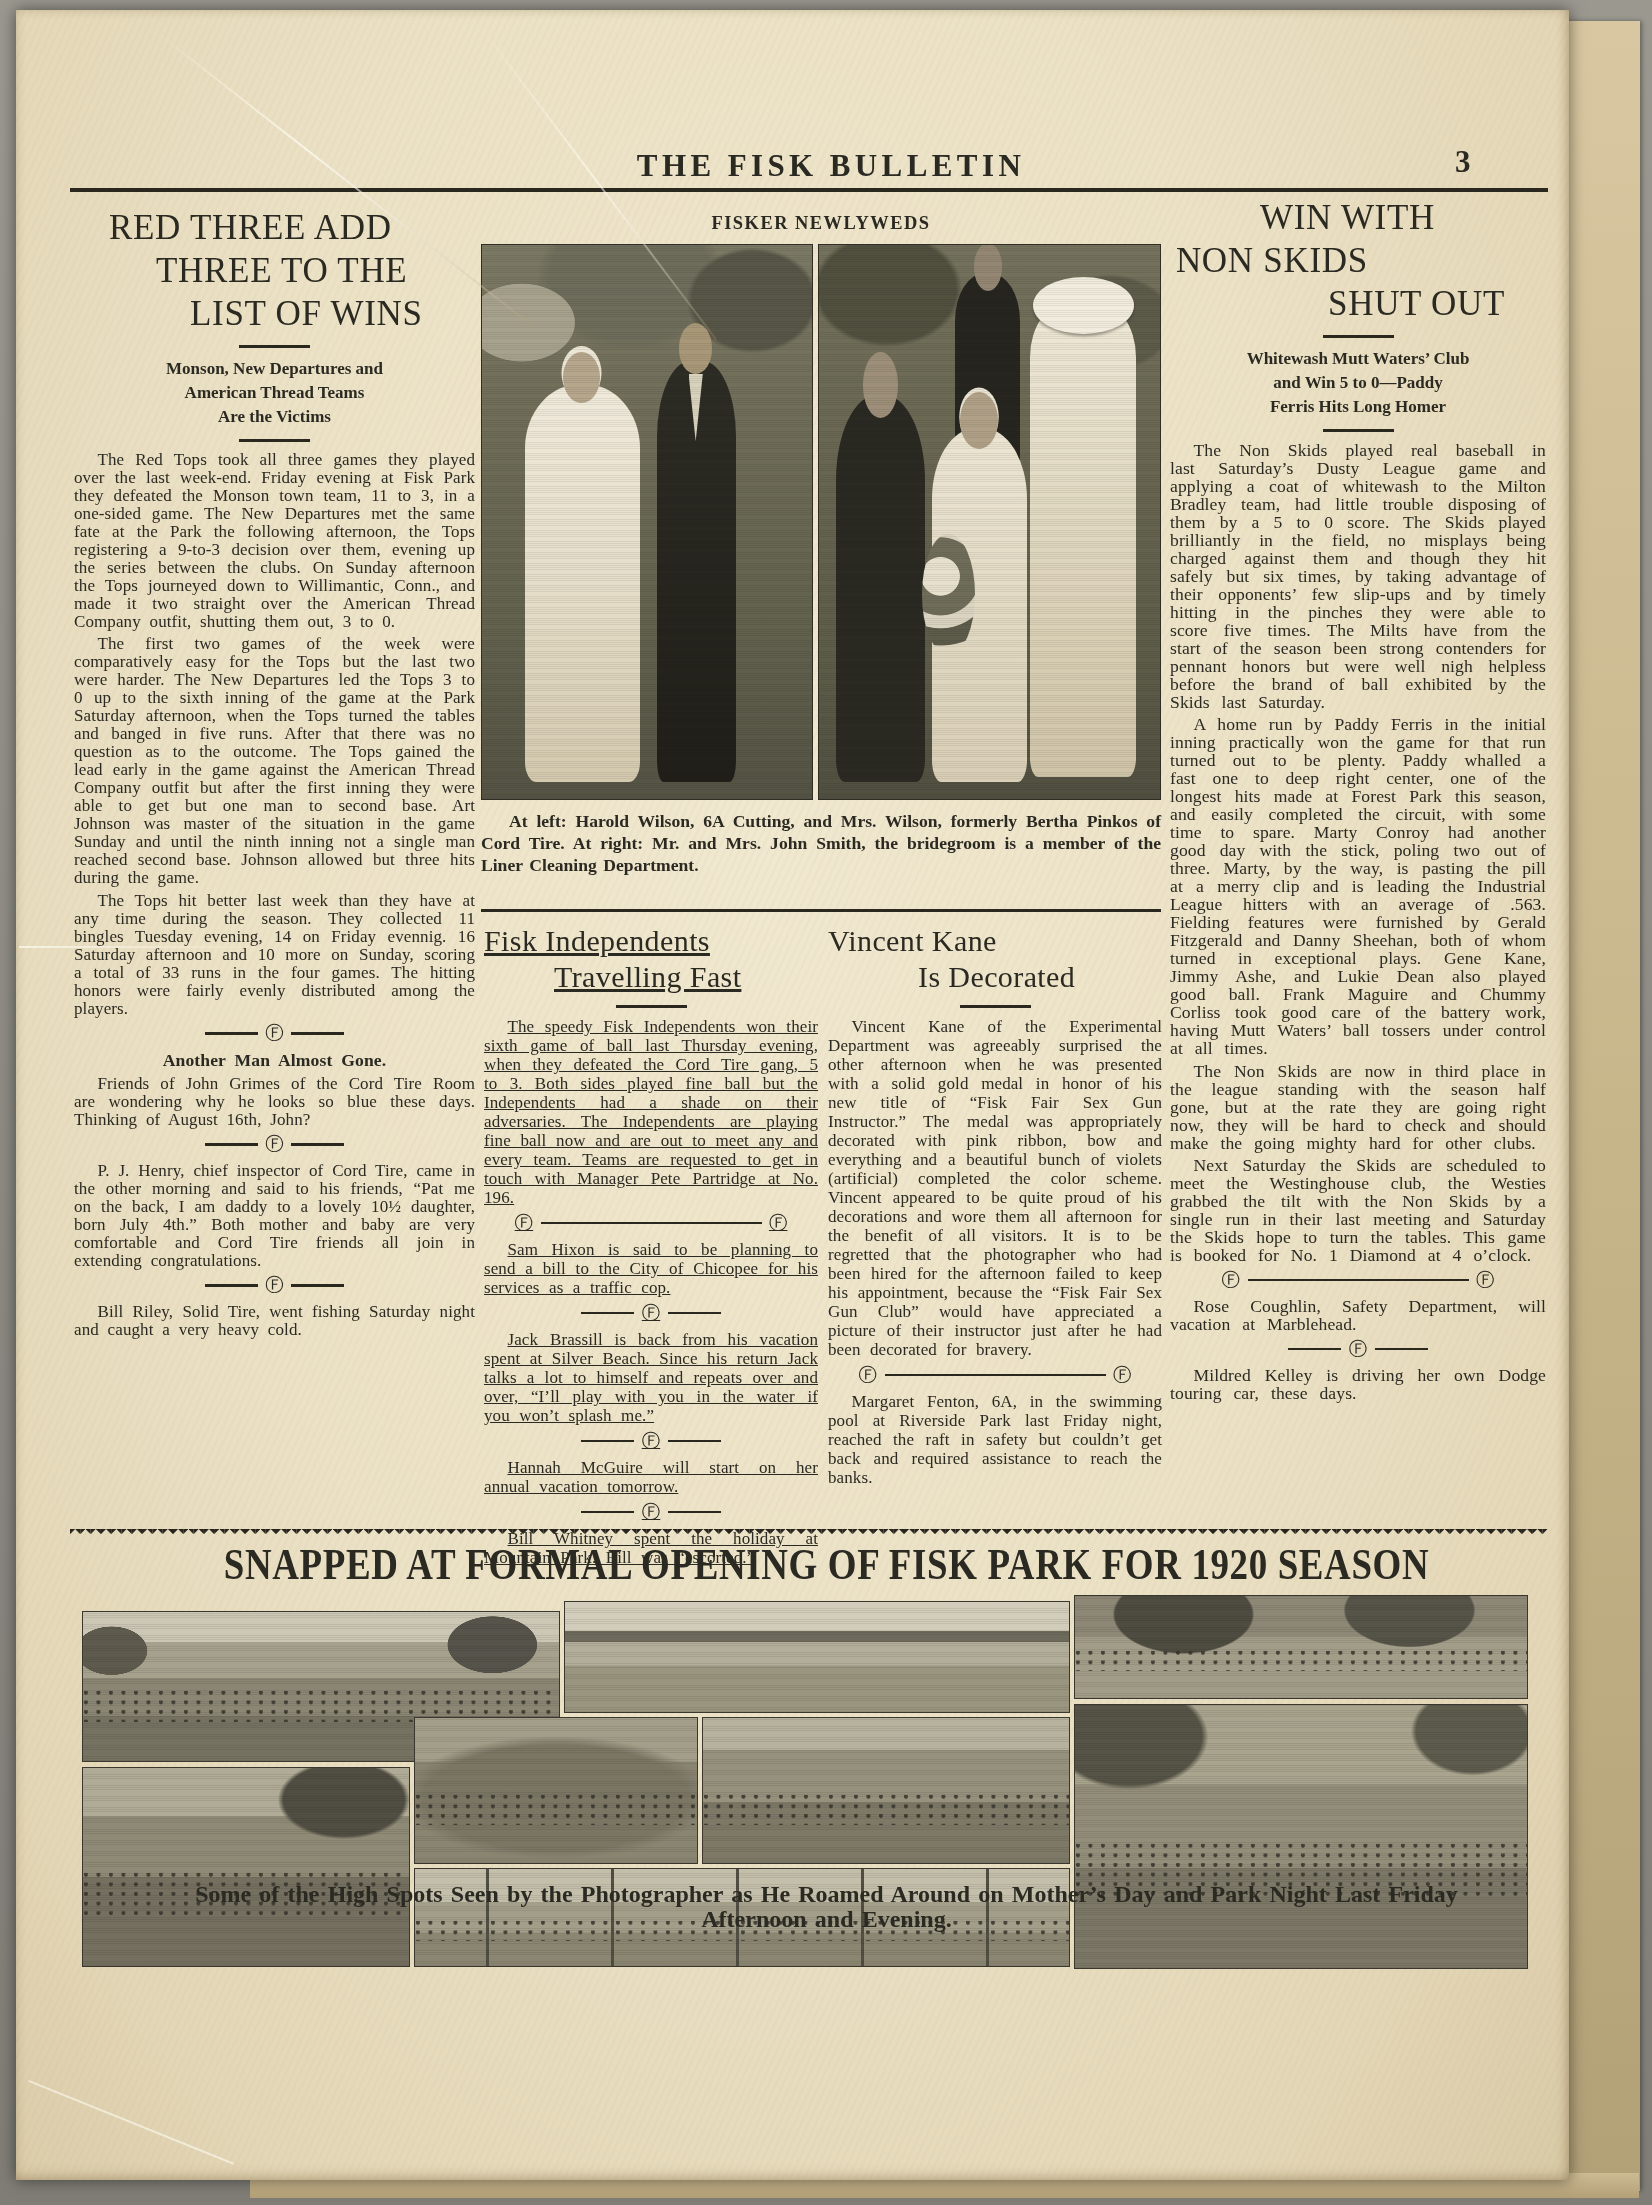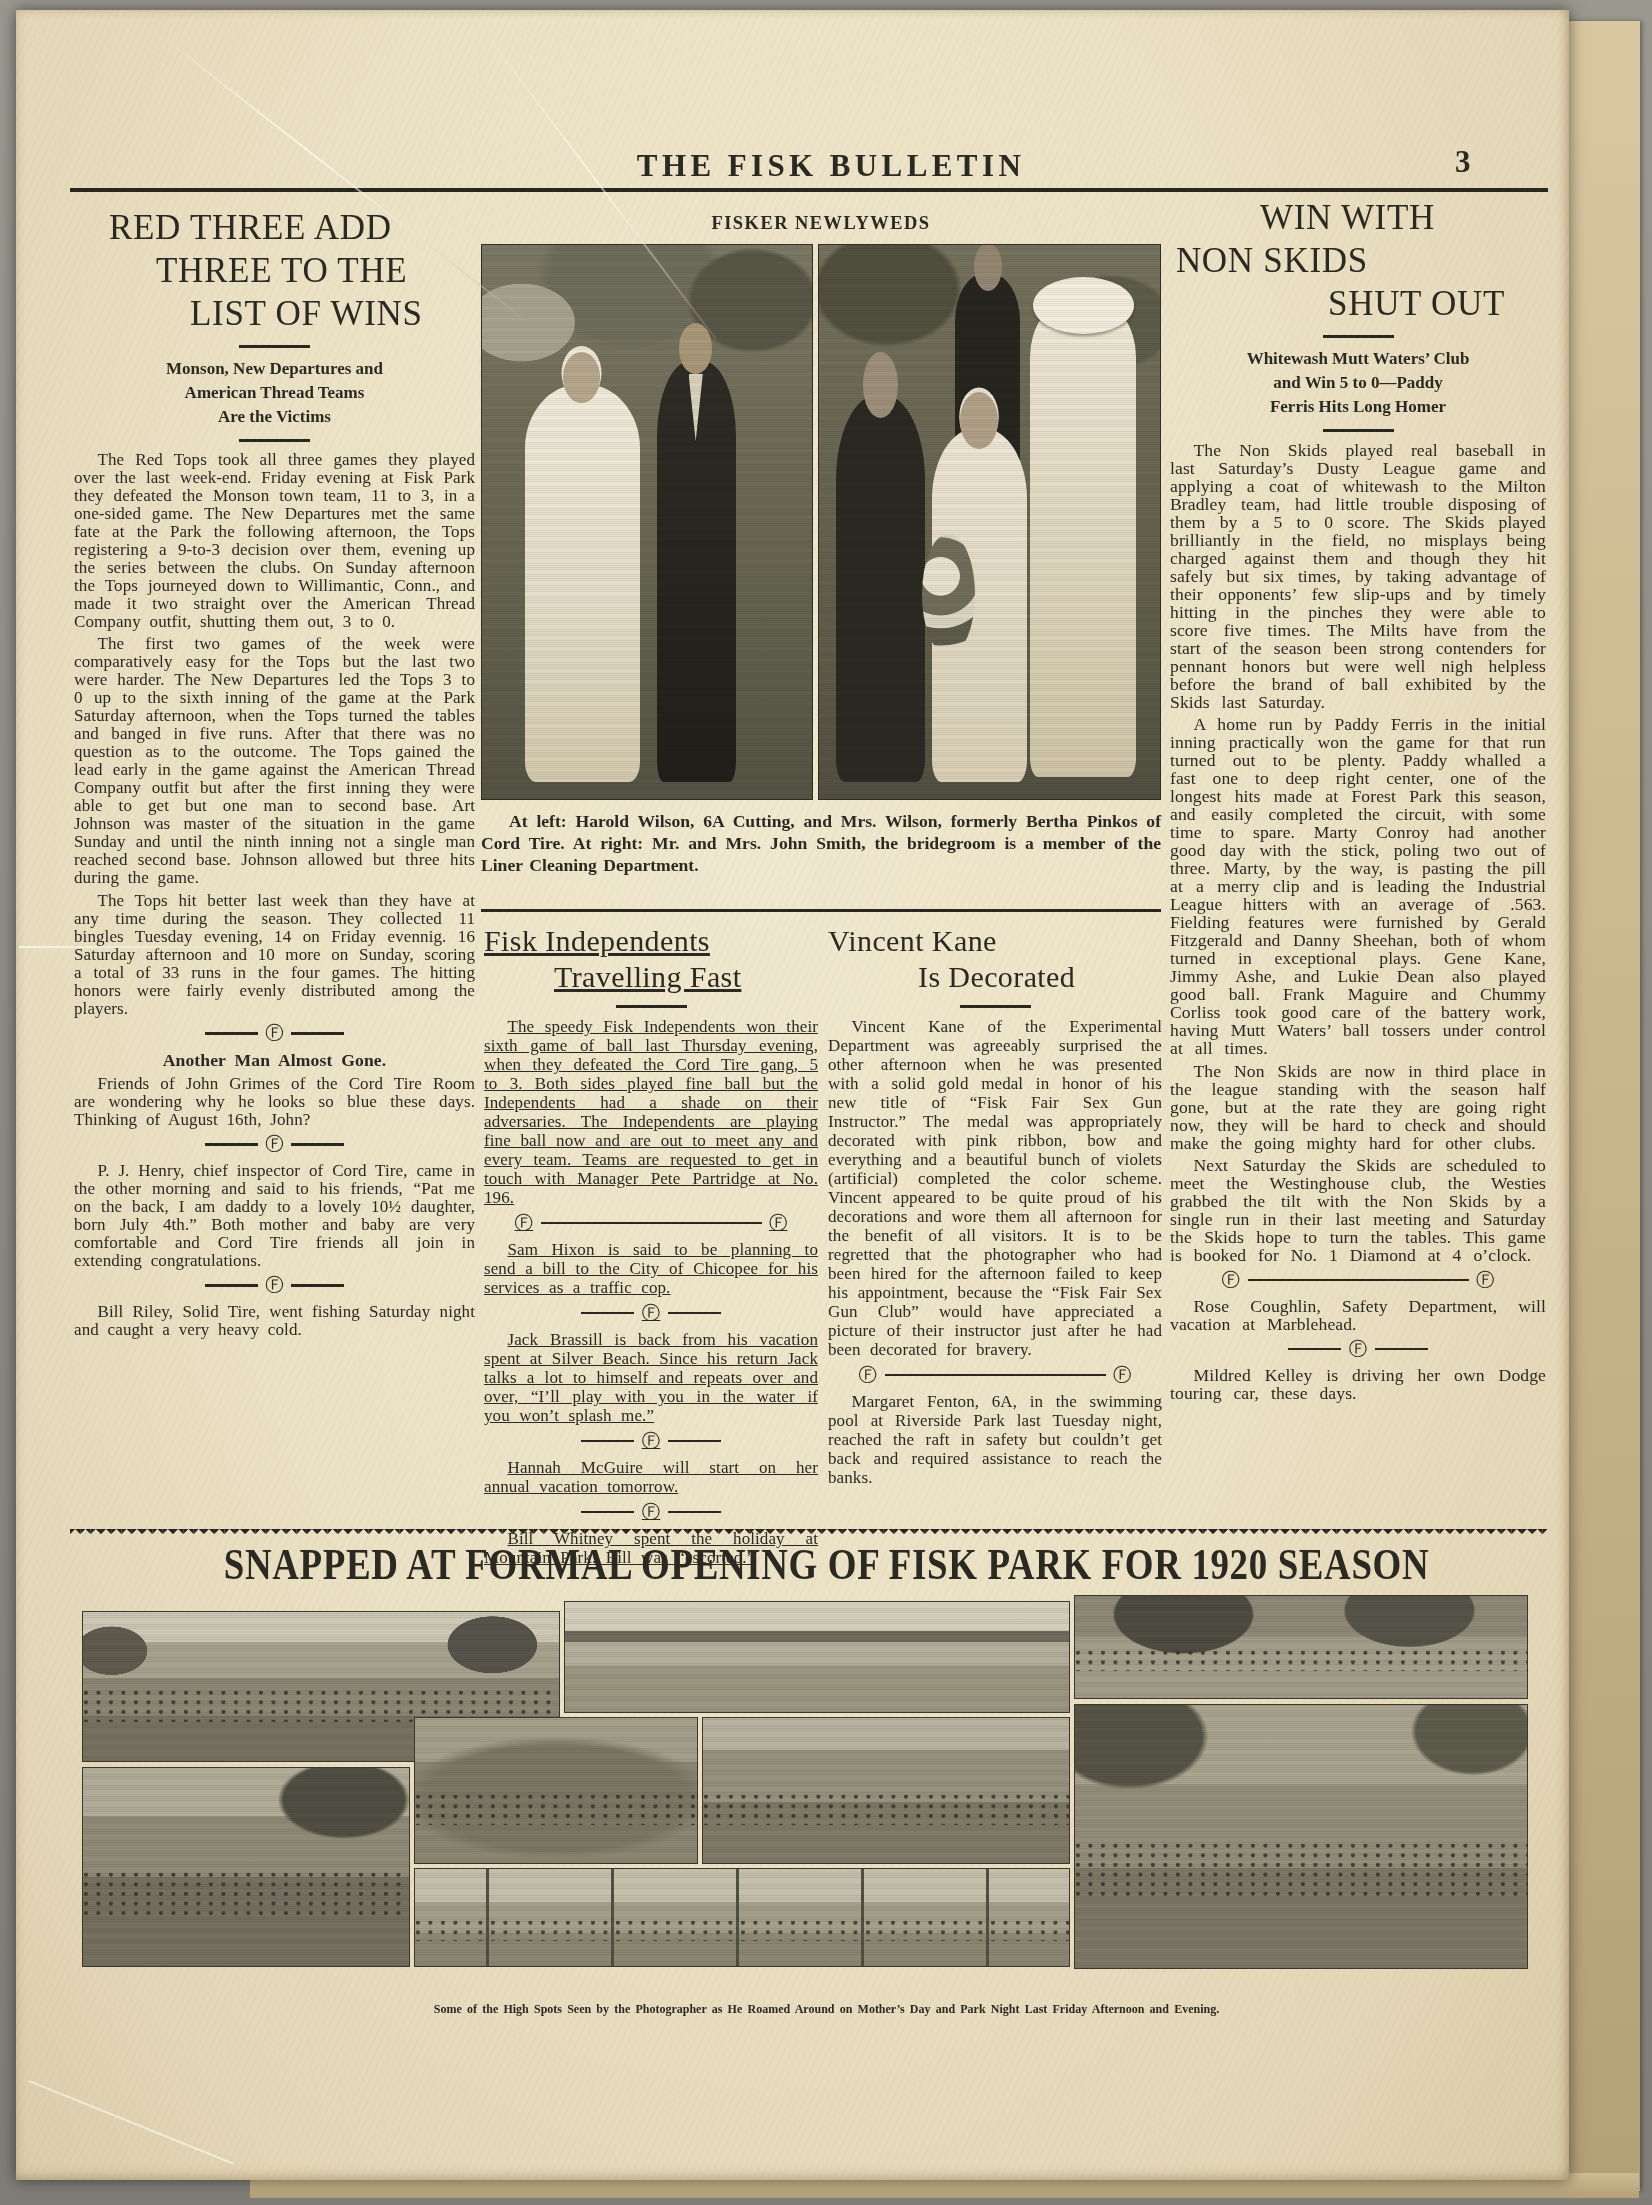--- a/index.html
+++ b/index.html
@@ -147,22 +147,22 @@
      background:radial-gradient(110px 66px at 80% 16%,#504e42 0 55%,transparent 60%),
                 linear-gradient(180deg,#b0ab96 0 24%,#8f8a76 24% 55%,#746f5f 55% 100%);}
   .t6{left:332px;top:122px;width:284px;height:147px;
      background:radial-gradient(221px 88px at 50% 55%,#7b7664 0 60%,transparent 70%),
                 linear-gradient(180deg,#a39e89 0 30%,#8a8571 30% 100%);}
   .t7{left:332px;top:273px;width:656px;height:99px;
      background:repeating-linear-gradient(90deg,transparent 0 71px,#514f43 71px 74px,transparent 74px 125px),
                 linear-gradient(180deg,#c4bfab 0 34%,#a39e89 34% 66%,#8b8672 66% 100%);}
   .t8{left:620px;top:122px;width:368px;height:147px;
      background:linear-gradient(180deg,#b7b29e 0 22%,#96917d 22% 58%,#7e7967 58% 100%);}
-  .bottom-caption{left:161px;top:1997px;width:1331px;text-align:center;font-weight:bold;
-     font-size:12px;line-height:25px;word-spacing:2.2px;}
+  .bottom-caption{left:161px;top:1882px;width:1331px;text-align:center;font-weight:bold;
+     font-size:24px;line-height:25px;word-spacing:2.2px;}
   .z, .z *{box-sizing:border-box;}
   section.z{position:absolute;}
   div.z{position:absolute;}
 </style>
 </head>
 <body>
 
 <div class="stage">
   <div class="backing backing-right"></div>
   <div class="backing backing-bottom"></div>
@@ -272,21 +272,21 @@
       <div class="hl hl2">Is Decorated</div>
     </div>
     <div class="rule-sm"></div>
     <div class="body body-mid">
       <p>Vincent Kane of the Experimental Department was agreeably surprised the other afternoon when he was presented with a solid gold medal in honor of his new title of “Fisk Fair Sex Gun Instructor.” The medal was appropriately decorated with pink ribbon, bow and everything and a beautiful bunch of violets (artificial) completed the color scheme. Vincent appeared to be quite proud of his decorations and wore them all afternoon for the benefit of all visitors. It is to be regretted that the photographer who had been hired for the afternoon failed to keep his appointment, because the “Fisk Fair Sex Gun Club” would have appreciated a picture of their instructor just after he had been decorated for bravery.</p>
       <div class="orn wide">
         <span class="f">Ⓕ</span>
         <span class="ln"></span>
         <span class="f">Ⓕ</span>
       </div>
-      <p>Margaret Fenton, 6A, in the swimming pool at Riverside Park last Tuesday night, reached the raft in safety but couldn’t get back and required assistance to reach the banks.</p>
+      <p>Margaret Fenton, 6A, in the swimming pool at Riverside Park last Friday night, reached the raft in safety but couldn’t get back and required assistance to reach the banks.</p>
     </div>
   </section>
 
   <section class="z col-right">
     <div class="h-big">
       <div class="hl hl2">WIN WITH</div>
       <div class="hl hl1">NON SKIDS</div>
       <div class="hl hl3">SHUT OUT</div>
     </div>
     <div class="rule-sm"></div>

